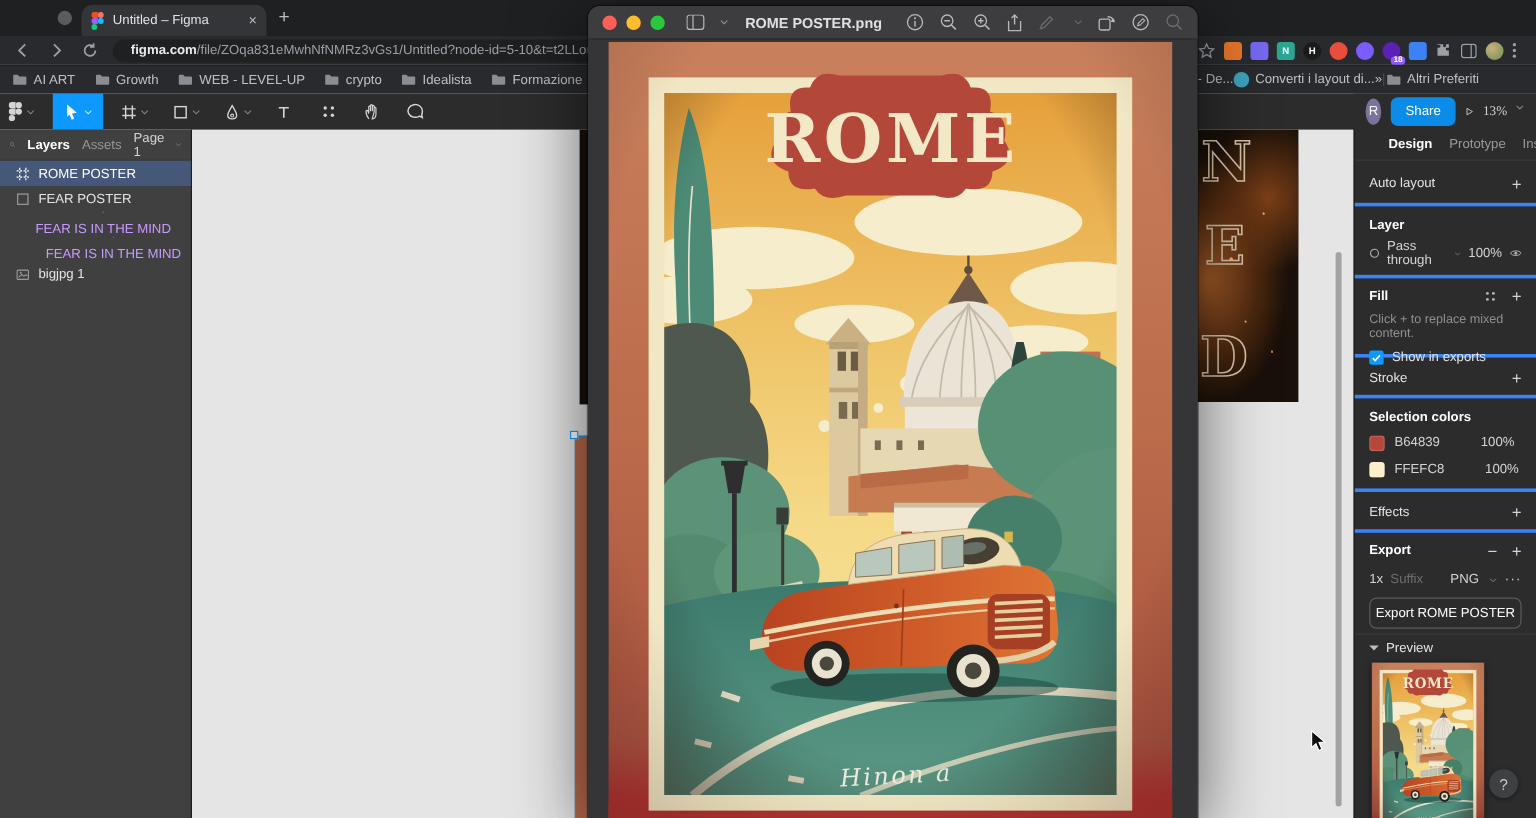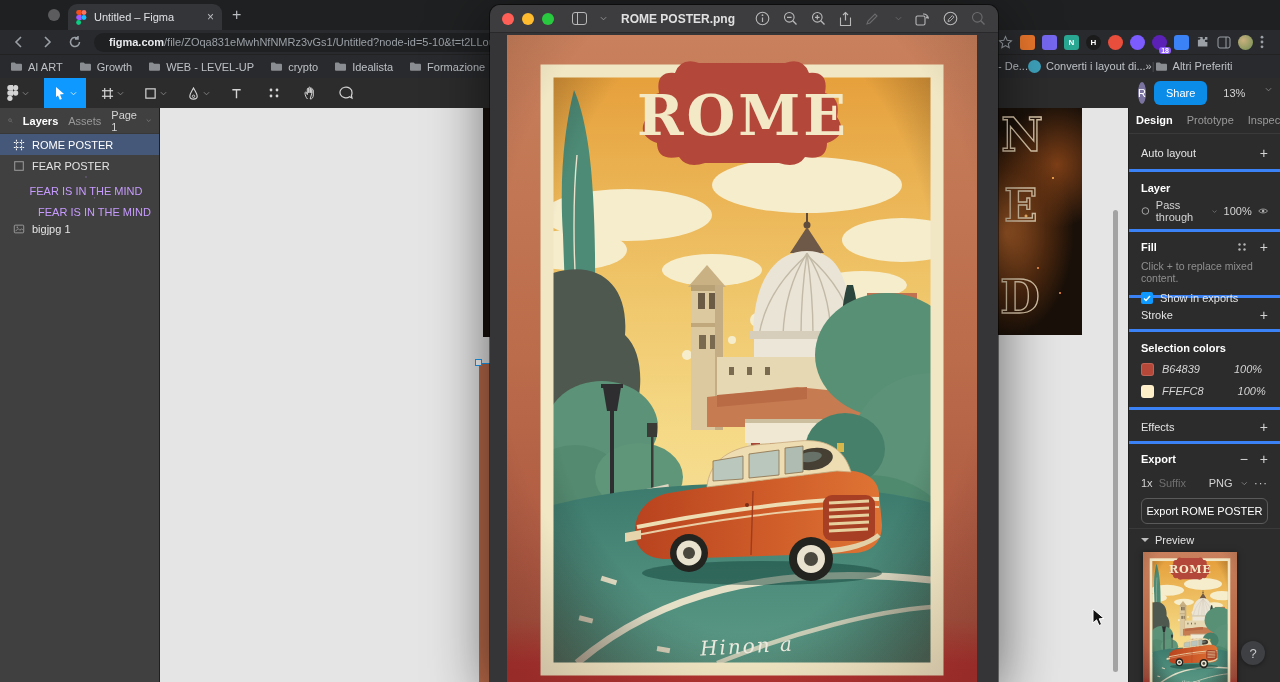--- a/index.html
+++ b/index.html
@@ -35,21 +35,21 @@
   .bookright{ left:998px; top:55px; height:22px; display:flex; align-items:center; font-size:11px; color:#bdc1c6; z-index:2; white-space:nowrap;}
 
   
   .ftoolbar{ left:0; top:78px; width:1280px; height:30px; background:#2c2c2c; display:flex; align-items:center; z-index:1; }
   .tool{ display:flex; align-items:center; justify-content:center; height:30px; padding:0 7px; color:#d4d4d4; }
   .tool.sel{ background:#0d99ff; border-radius:0; }
   .chev{ width:7px; height:5px; margin-left:3px; }
   .ftool-right{ left:1128px; top:78px; width:152px; height:30px; background:#2c2c2c; display:flex; align-items:center; gap:8px; padding:0 10px; z-index:22;}
   .avatar{ width:22px; height:22px; border-radius:50%; background:#7b739f; color:#fff; font-size:11px; display:flex; align-items:center; justify-content:center; }
   .sharebtn{ background:#0c8ce9; color:#fff; font-size:11px; border:none; border-radius:6px; height:24px; padding:0 12px; }
-  .zoomctl{ display:flex; align-items:flex-start; gap:17px; color:#d4d4d4; font-size:11px; }
+  .zoomctl{ display:flex; align-items:flex-start; gap:4px; color:#d4d4d4; font-size:11px;font-family:Liberation Serif, serif; }
 
   
   .lpanel{ left:0; top:108px; width:160px; height:574px; background:#404040; z-index:1; border-right:1px solid #1f1f1f;}
   .lhead{ height:26px; display:flex; align-items:center; gap:10px; padding:0 8px; font-size:11px; border-bottom:1px solid #383838;}
   .lhead .on{ color:#fff; font-weight:bold; }
   .lhead .off{ color:#989898; }
   .lhead .page{ margin-left:auto; color:#d4d4d4; display:flex; gap:4px; align-items:center;}
   .lrow{ height:21px; display:flex; align-items:center; gap:7px; padding-left:13px; font-size:11px; color:#e4e4e4; white-space:nowrap;}
   .lrow.sel{ background:#46587a; color:#fff; }
   .lrow.purple{ color:#c79bff;flex-direction:column; }
@@ -73,28 +73,28 @@
     border-left:1.5px solid #18a0fb; border-top:1.5px solid #18a0fb; }
   .selhandle{ position:absolute; left:315px; top:251px; width:7px; height:7px; background:#fff; border:1.5px solid #18a0fb; }
   .vscroll{ position:absolute; left:953px; top:102px; width:5px; height:462px; background:#a3a3a3; border-radius:3px; }
 
   
   .rpanel{ left:1128px; top:106px; width:152px; height:576px; background:#2c2c2c; z-index:21;
     border-left:1px solid #1f1f1f; font-size:11px; color:#d4d4d4; }
   .sect{ border-bottom:3px solid #3b82f6; padding:0 12px; }
   .shead{ display:flex; align-items:center; height:34px; color:#fff; font-weight:bold; }
   .shead .right{ margin-left:auto; display:flex; gap:12px; align-items:center; color:#d4d4d4; font-weight:normal;}
-  .rtabs{ display:flex; gap:14px; align-items:center; height:28px; padding:0 7px; border-bottom:1px solid #3a3a3a;}
+  .rtabs{ display:flex; gap:14px; align-items:center; height:28px; padding:0 28px; border-bottom:1px solid #3a3a3a;}
   .rtabs .on{ color:#fff; font-weight:bold; }
   .rtabs .off{ color:#9a9a9a; }
   .rowline{ display:flex; align-items:center; gap:6px; height:26px; }
   .hint{ color:#8f8f8f; padding-bottom:4px; }
   .checkrow{ display:flex; gap:7px; align-items:center; padding:4px 0 10px; color:#e4e4e4;}
   .cbx{ width:12px; height:12px; background:#0d99ff; border-radius:2px; display:flex; align-items:center; justify-content:center; }
-  .swrow{ display:flex; align-items:center; gap:8px; height:22px; color:#d4d4d4;font-style:italic; }
+  .swrow{ display:flex; align-items:center; gap:8px; height:22px; color:#d4d4d4; }
   .sw{ width:13px; height:13px; border-radius:3px; border:1px solid rgba(255,255,255,0.15); }
   .pct{ margin-left:auto; }
   .exportbtn{ margin:4px 0 10px; width:100%; height:26px; background:transparent; border:1px solid #5a5a5a;
     border-radius:6px; color:#fff; font-size:11px; }
   .prevrow{ display:flex; align-items:center; gap:6px; height:22px; color:#e4e4e4; }
   .thumbwrap{ padding:2px 0 0 14px; }
   .helpcircle{ left:1241px; top:641px; width:24px; height:24px; border-radius:50%; background:#3f4043;
     color:#c9c9c9; font-size:13px; display:flex; align-items:center; justify-content:center; z-index:60; box-shadow:0 1px 4px rgba(0,0,0,.4);}
 
   

